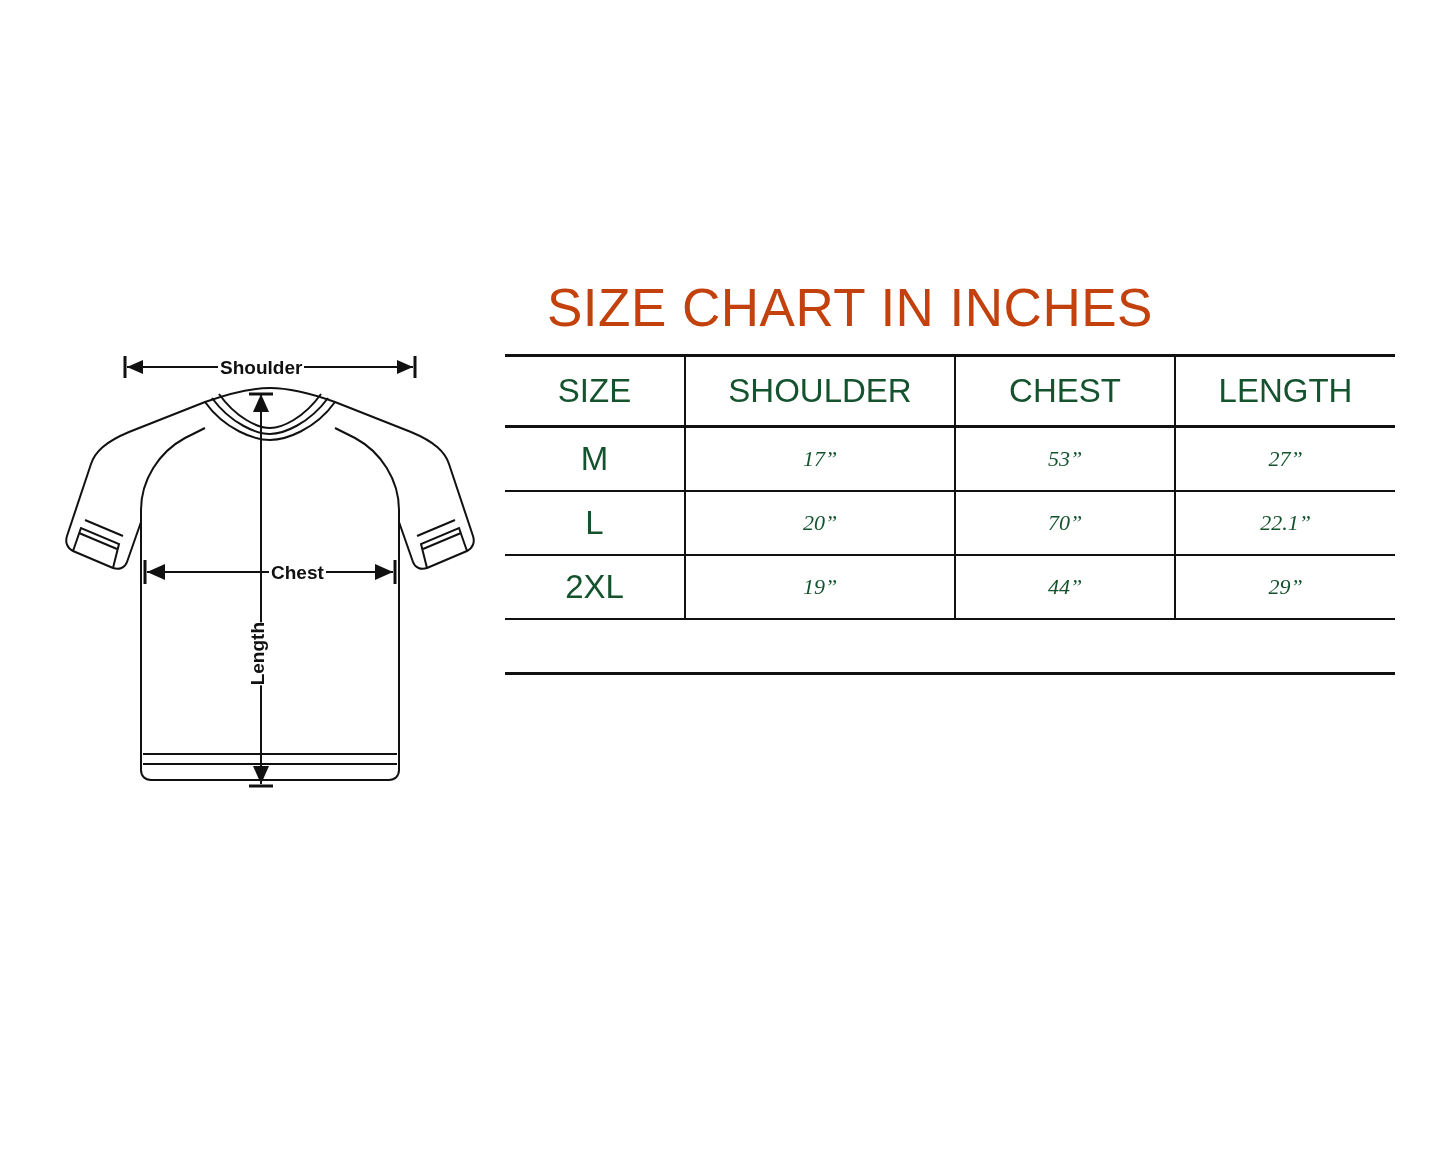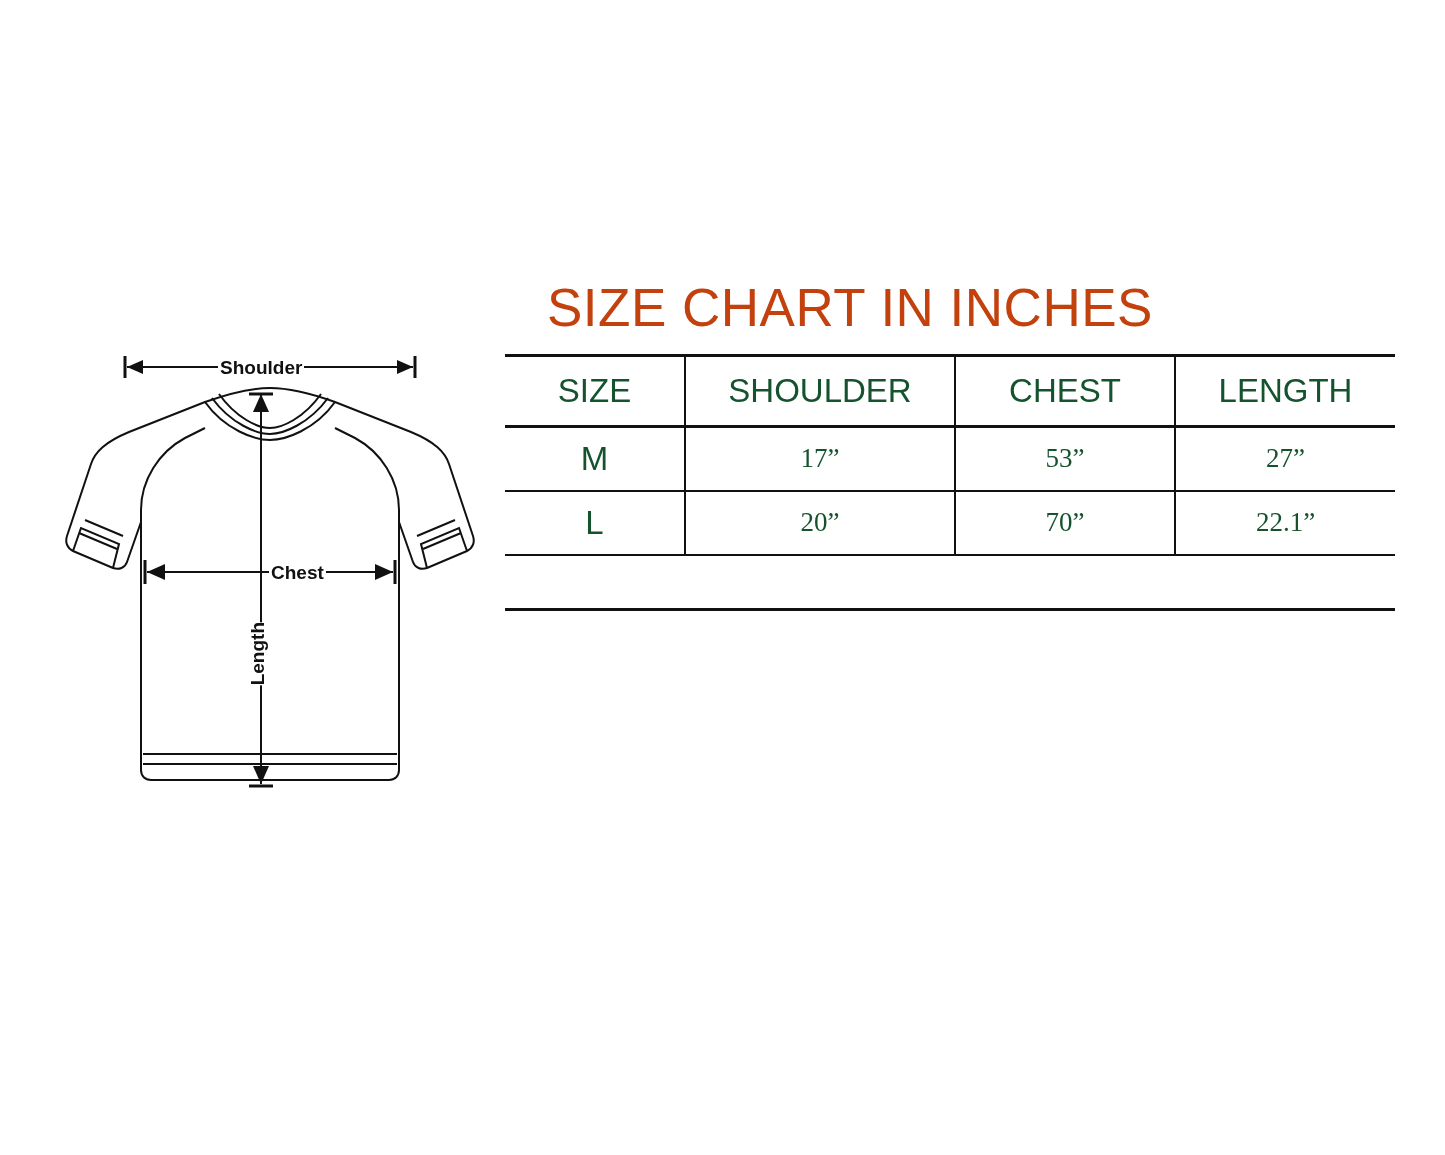--- a/index.html
+++ b/index.html
@@ -98,21 +98,22 @@
     height: 68px;
     border-top: 3px solid #111;
     border-bottom: 3px solid #111;
   }
   thead th.sep {
     border-left: 2px solid #111;
   }
 
   tbody td {
     font-family: "Liberation Serif", serif;
-    font-size: 27px;
+    font-style: italic;
+    font-size: 22px;
     height: 62px;
     border-bottom: 2px solid #111;
   }
   tbody td.label {
     font-family: "Liberation Sans", sans-serif;
     font-style: normal;
     font-size: 33px;
   }
   tbody td.sep {
     border-left: 2px solid #111;
@@ -214,19 +215,25 @@
         <td class="sep">17”</td>
         <td class="sep">53”</td>
         <td class="sep">27”</td>
       </tr>
       <tr>
         <td class="label">L</td>
         <td class="sep">20”</td>
         <td class="sep">70”</td>
         <td class="sep">22.1”</td>
       </tr>
+      <tr>
+        <td class="label">2XL</td>
+        <td class="sep">19”</td>
+        <td class="sep">44”</td>
+        <td class="sep">29”</td>
+      </tr>
     </tbody>
   </table>
 
   <div id="chart-footer">
     <div id="chart-footer-inner"></div>
   </div>
 </div>
 
 </body></html>

